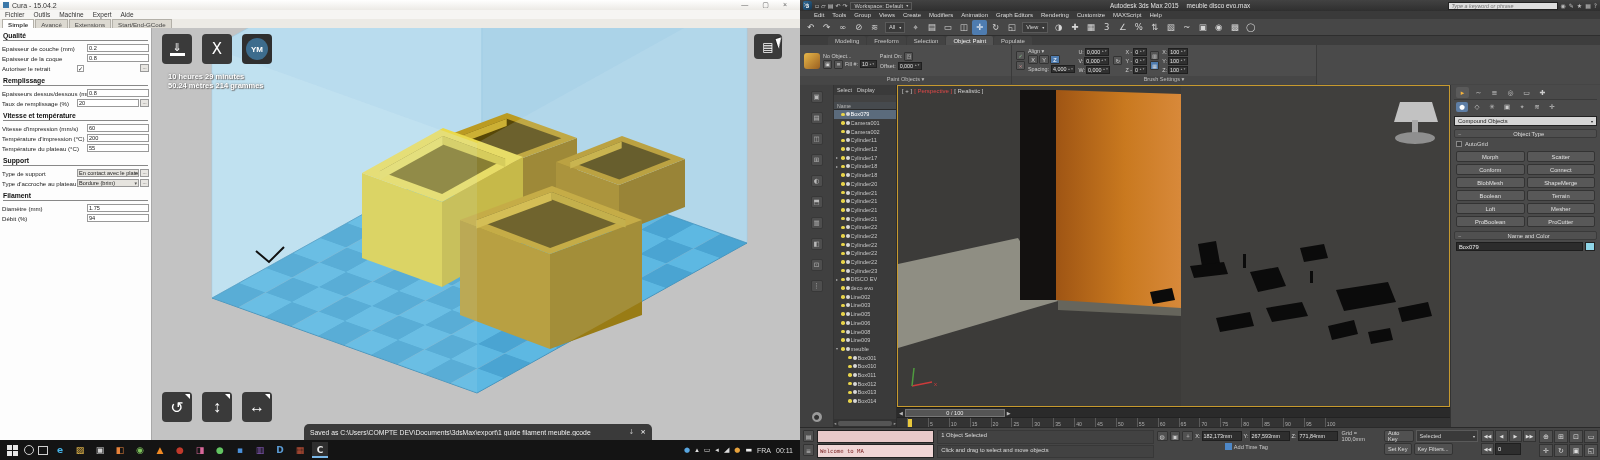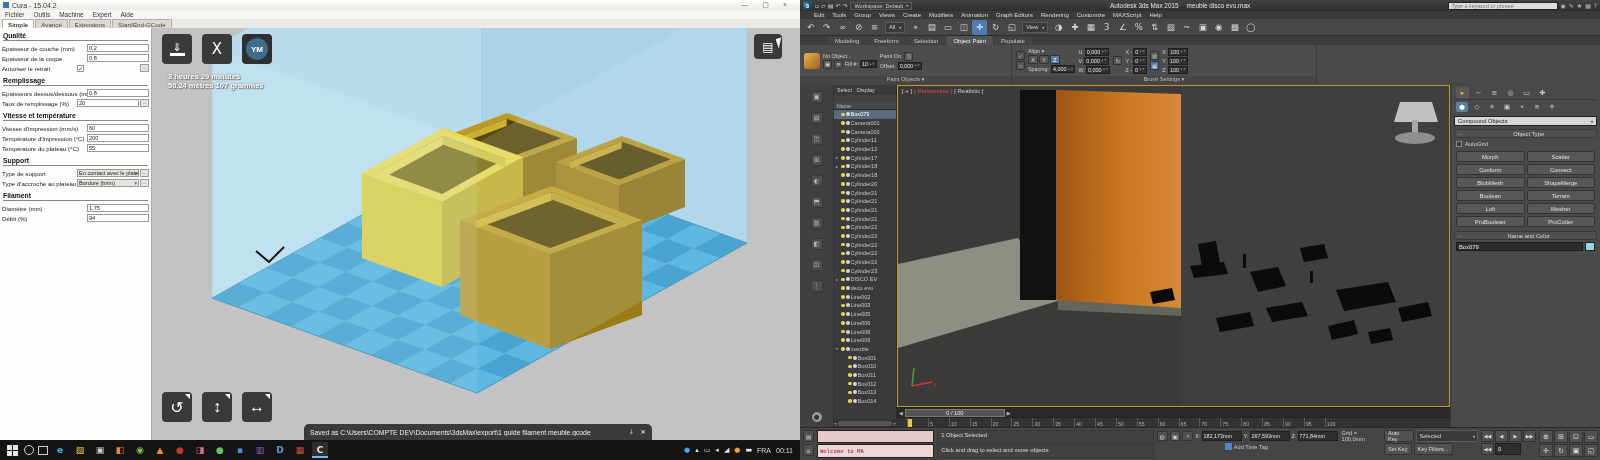--- a/index.html
+++ b/index.html
@@ -332,22 +332,22 @@
       <div class="cbtn" style="left:10px;top:6px;width:30px;height:30px;">
         <span class="loadico ico">⇓</span>
       </div>
       <div class="cbtn" style="left:50px;top:6px;width:30px;height:30px;">
         <span class="big ico">X</span>
       </div>
       <div class="cbtn" style="left:90px;top:6px;width:30px;height:30px;background:#2f2f2f;">
         <span class="ymc">YM</span>
       </div>
       <div class="cinfo">
-        <div>3 heures 29 minutes</div>
-        <div>50.24 mètres 107 grammes</div>
+        <div>10 heures 29 minutes</div>
+        <div>50.24 mètres 214 grammes</div>
       </div>
       <div class="cbtn" style="right:18px;top:6px;width:28px;height:25px;">
         <span class="ico" style="font-size:12px;">▤</span>
       </div>
       <div class="cursor"></div>
       <div class="cu-b3">
         <div class="cbtn ico">
             <span>↺</span>
           </div>
         <div class="cbtn ico">

